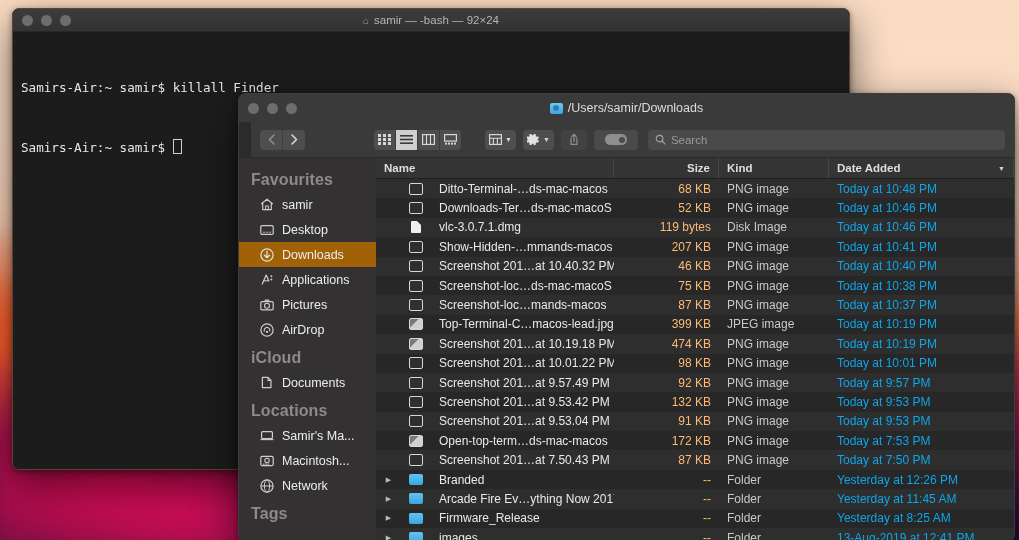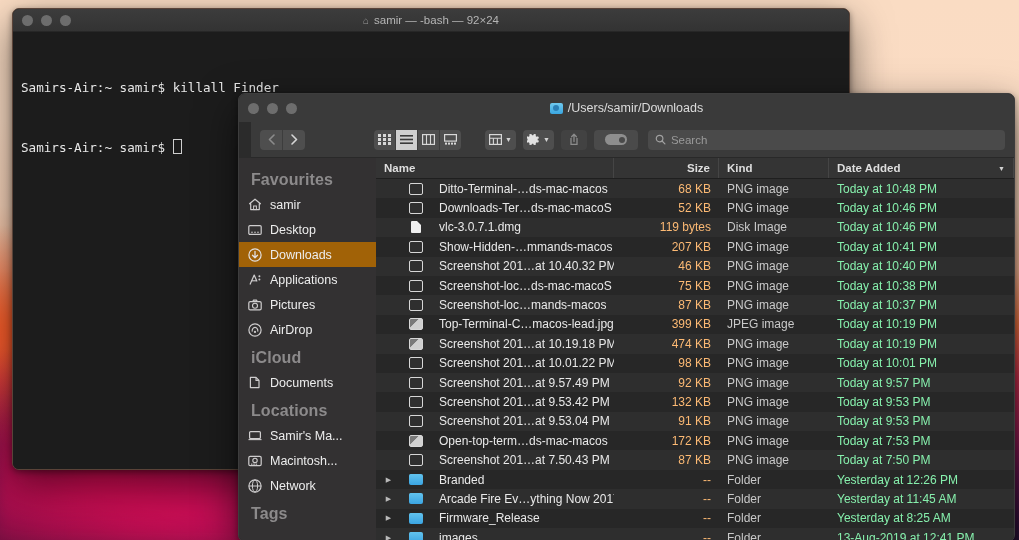--- a/index.html
+++ b/index.html
@@ -77,42 +77,42 @@
   .tagoval{width:22px;height:11px;border-radius:6px;background:#8e8e8e;position:relative;}
   .tagoval:after{content:"";position:absolute;right:2px;top:2.5px;width:6px;height:6px;
      border-radius:50%;background:#4a4a4a;}
   .search{flex:1;height:20px;background:#4a4a4a;border-radius:4px;display:flex;
           align-items:center;padding:0 7px;gap:5px;margin-left:3px;}
   .search .ph{font-size:11.5px;color:#9a9a9a;}
 
   .body{display:flex;height:384px;}
   .sidebar{width:137px;background:#333132;padding-top:6px;flex-shrink:0;}
   .sec{font-size:16px;color:#8c8a8b;padding:7px 0 3px 12px;font-weight:bold;letter-spacing:.1px;}
-  .sbitem{height:25px;display:flex;align-items:center;gap:8px;padding-left:8px;
+  .sbitem{height:25px;display:flex;align-items:center;gap:8px;padding-left:20px;
           font-size:12.5px;color:#ededed;}
   .sbitem.sel{background:#a16207;}
   .sbico{width:15px;height:15px;flex-shrink:0;display:flex;align-items:center;justify-content:center;}
 
   .list{flex:1;background:#2a2a2a;overflow:hidden;}
   .hdr{height:20px;display:flex;align-items:center;background:#343434;
        border-bottom:1px solid #1f1f1f;font-size:11.5px;color:#dedede;font-weight:bold;}
   .hdr .c{padding-left:8px;border-right:1px solid #454545;height:20px;
           display:flex;align-items:center;box-sizing:border-box;}
   .c-name{width:238px;}
   .c-size{width:105px;justify-content:flex-end;padding-right:8px;}
   .c-kind{width:110px;}
   .c-date{flex:1;justify-content:space-between;padding-right:8px;border-right:none;}
   .row{height:19.4px;display:flex;align-items:center;font-size:12px;color:#e9e9e9;}
   .row.odd{background:#2e2e2e;}
   .row.even{background:#272727;}
   .row .c{height:19.4px;display:flex;align-items:center;box-sizing:border-box;}
   .row .c-name{padding-left:8px;gap:16px;}
   .row .c-size{justify-content:flex-end;padding-right:8px;color:#fdba74;}
   .row .c-kind{padding-left:8px;color:#c9c9c9;}
-  .row .c-date{padding-left:8px;color:#86efac;}
+  .row .c-date{padding-left:8px;color:#0ea5e9;}
   .tri{width:9px;font-size:7px;color:#b9b9b9;flex-shrink:0;text-align:center;}
   .fico{width:14px;height:12px;flex-shrink:0;display:flex;align-items:center;justify-content:center;}
   .img-ico{width:13px;height:10px;border:1.4px solid #d7d7d7;border-radius:2px;background:#2f2f2f;}
   .img-ico2{width:13px;height:10px;border:1.4px solid #d7d7d7;border-radius:2px;
             background:linear-gradient(135deg,#7a7a7a 40%,#d0d0d0 41%);}
   .dmg-ico{width:10px;height:12px;background:#efefef;border-radius:1px;position:relative;}
   .dmg-ico:after{content:"";position:absolute;right:0;top:0;border-width:0 4px 4px 0;
      border-style:solid;border-color:#2a2a2a #2a2a2a transparent transparent;}
   .fold-ico{width:14px;height:11px;border-radius:1.5px 2px 2px 2px;
             background:linear-gradient(#62c3ee,#3ba5e2);}

